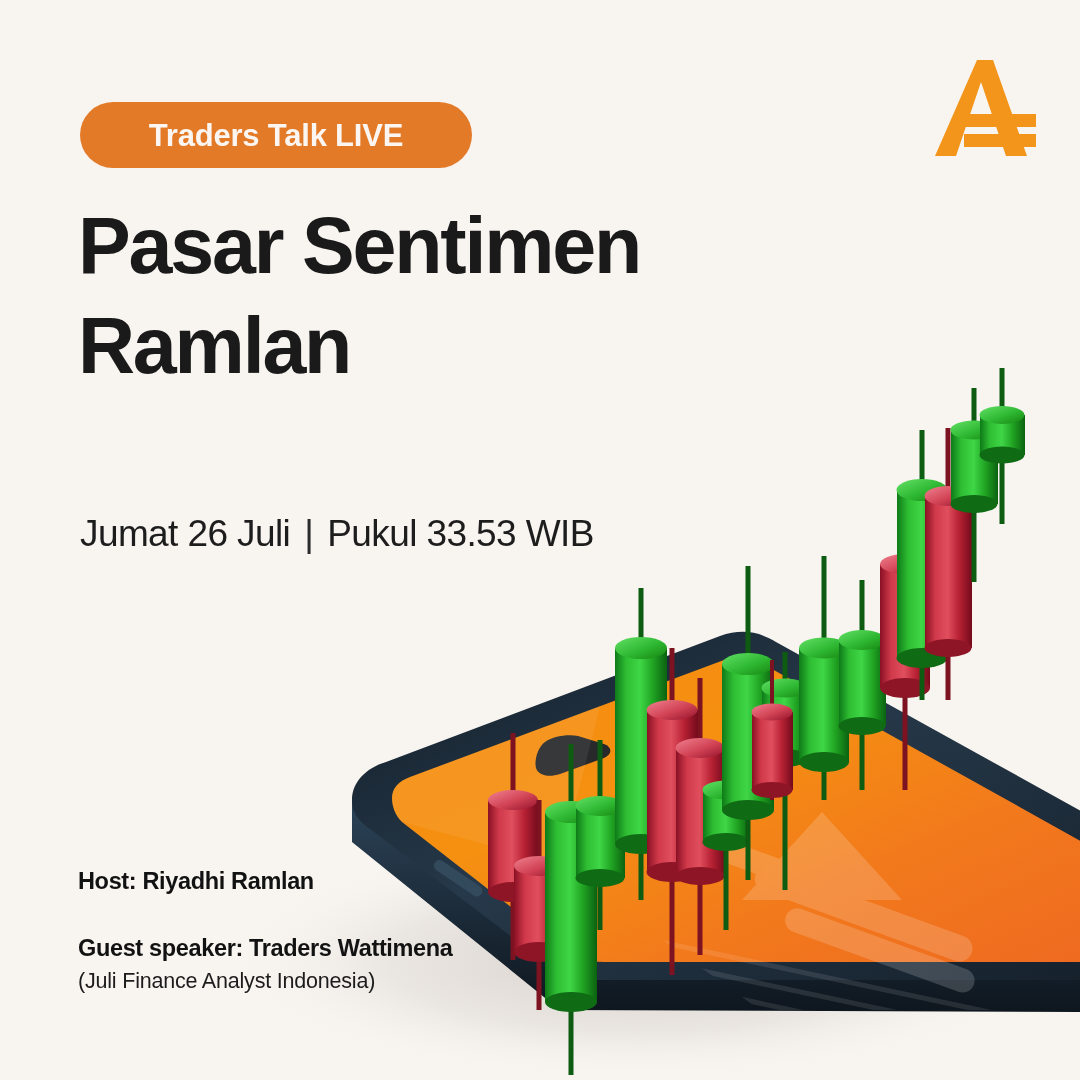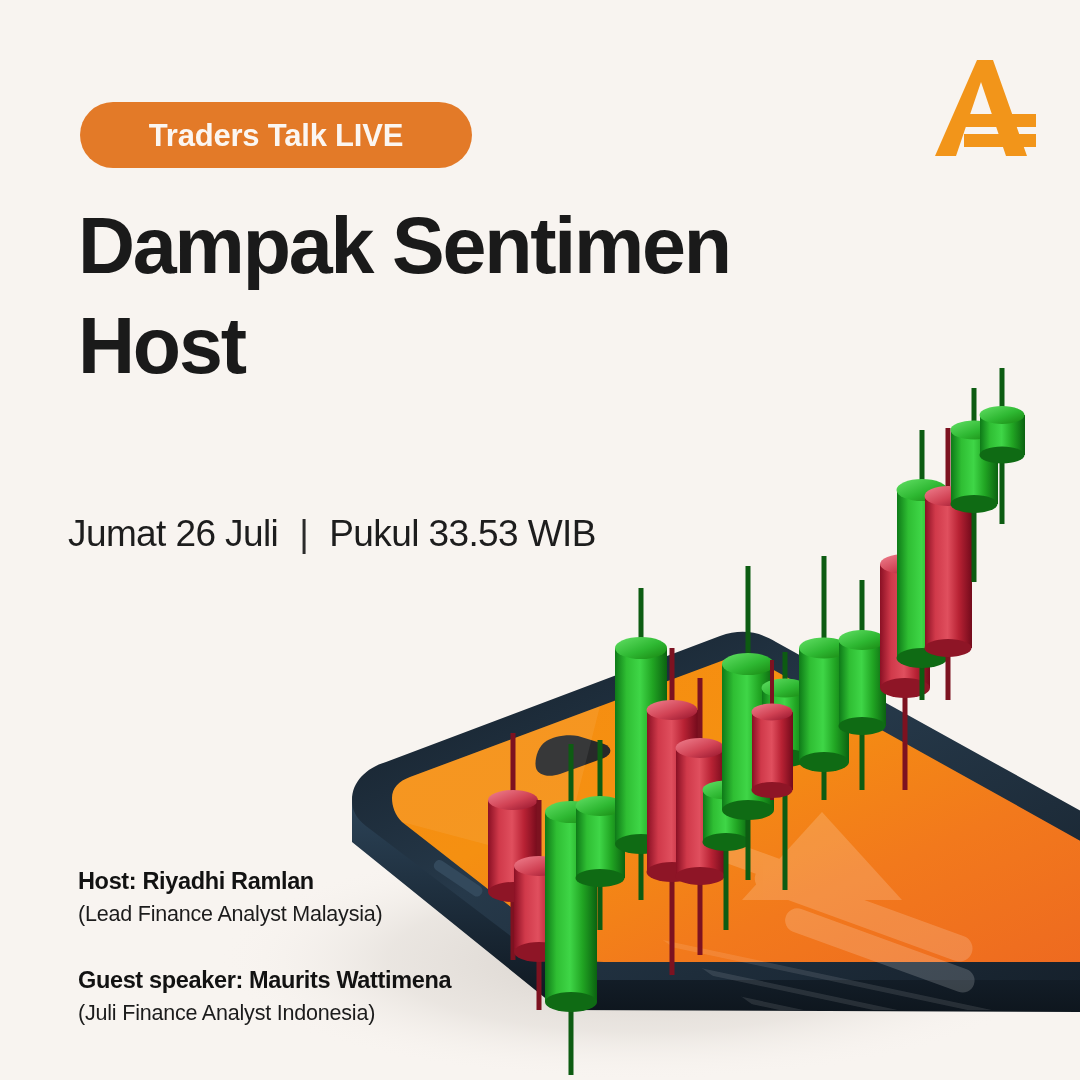--- a/index.html
+++ b/index.html
@@ -32,24 +32,24 @@
   .headline{
     position:absolute;left:78px;top:196px;width:720px;
     color:#1A1A1A;
     font-size:79px;font-weight:bold;line-height:1.265;
     letter-spacing:-2.2px;
   }
   .headline div{white-space:nowrap;}
 
   
   .dateline{
-    position:absolute;left:68px;top:515px;
+    position:absolute;left:80px;top:515px;
     color:#1D1D1D;font-size:37px;line-height:1;
     letter-spacing:-0.6px;white-space:nowrap;
-    display:flex;align-items:center;gap:21px;
+    display:flex;align-items:center;gap:14px;
   }
   .dsep{color:#2b2b2b;font-weight:300;}
 
   
   .speakers{position:absolute;left:78px;top:866px;z-index:40;}
   .sp-block{margin-bottom:36px;}
   .sp-name{color:#121212;font-size:23.5px;font-weight:bold;letter-spacing:-0.35px;line-height:1.32;}
   .sp-role{color:#1C1C1C;font-size:21.5px;font-weight:normal;letter-spacing:-0.2px;line-height:1.36;margin-top:3px;}
 
   
@@ -302,34 +302,33 @@
 
   <svg class="logo" viewBox="0 0 110 104">
     <g fill="#F2951A">
       <path d="M47 4 h16 l34 96 h-21 l-25 -74 -25 74 h-21 z"></path>
       <rect x="26" y="58" width="80" height="13"></rect>
       <rect x="34" y="78" width="72" height="13"></rect>
     </g>
   </svg>
 
   <div class="headline">
-    <div>Dampak Sentimen</div>
-    <div>Host</div>
+    <div>Pasar Sentimen</div>
+    <div>Ramlan</div>
   </div>
 
   <div class="dateline">
     <span>Jumat 26 Juli</span>
     <span class="dsep">|</span>
     <span>Pukul 33.53 WIB</span>
   </div>
 
   <div class="speakers">
     <div class="sp-block">
       <div class="sp-name">Host: Riyadhi Ramlan</div>
-      <div class="sp-role">(Lead Finance Analyst Malaysia)</div>
     </div>
     <div class="sp-block">
-      <div class="sp-name">Guest speaker: Maurits Wattimena</div>
+      <div class="sp-name">Guest speaker: Traders Wattimena</div>
       <div class="sp-role">(Juli Finance Analyst Indonesia)</div>
     </div>
   </div>
 
 </div>
 
 </body></html>

